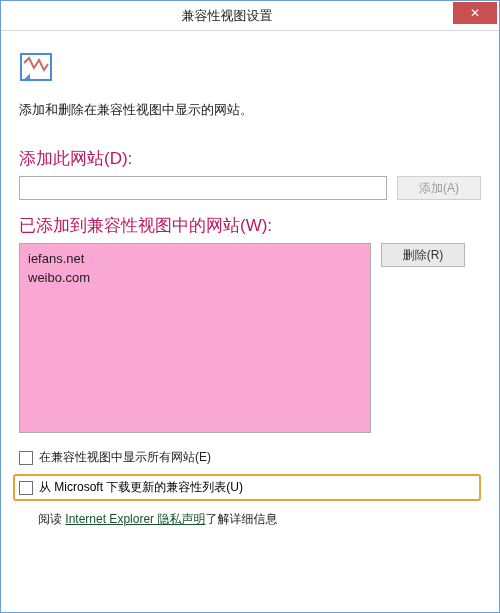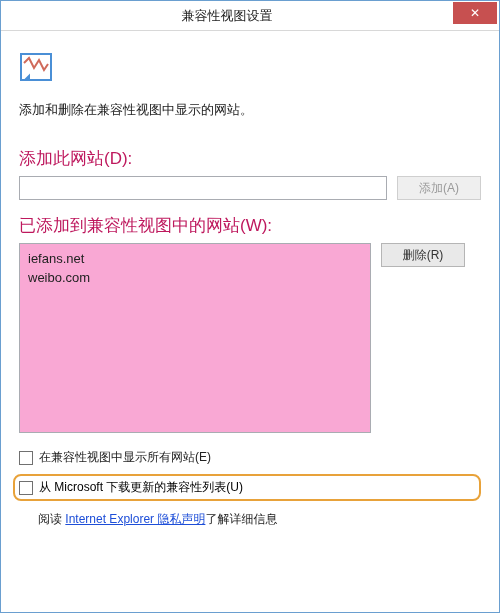--- a/index.html
+++ b/index.html
@@ -149,36 +149,36 @@
     line-height: 1;
     flex-shrink: 0;
   }
   .cb.checked::after {
     content: "✓";
     color: #000;
     font-weight: bold;
   }
   .highlight-row {
     border: 2px solid #e8a23a;
-    border-radius: 8px;
+    border-radius: 3px;
     padding: 3px 4px;
     margin-left: -6px;
     margin-bottom: 8px;
     display: inline-flex;
     align-items: center;
     gap: 6px;
   }
   .read-row {
     font-size: 12px;
     color: #222;
     padding-left: 19px;
     margin-top: 2px;
   }
   .link {
-    color: #1d4ed8;
+    color: #14532d;
     text-decoration: underline;
     cursor: pointer;
   }
   .btn-col {
     width: 100px;
     display: flex;
     flex-direction: column;
   }
 </style>
 </head>

